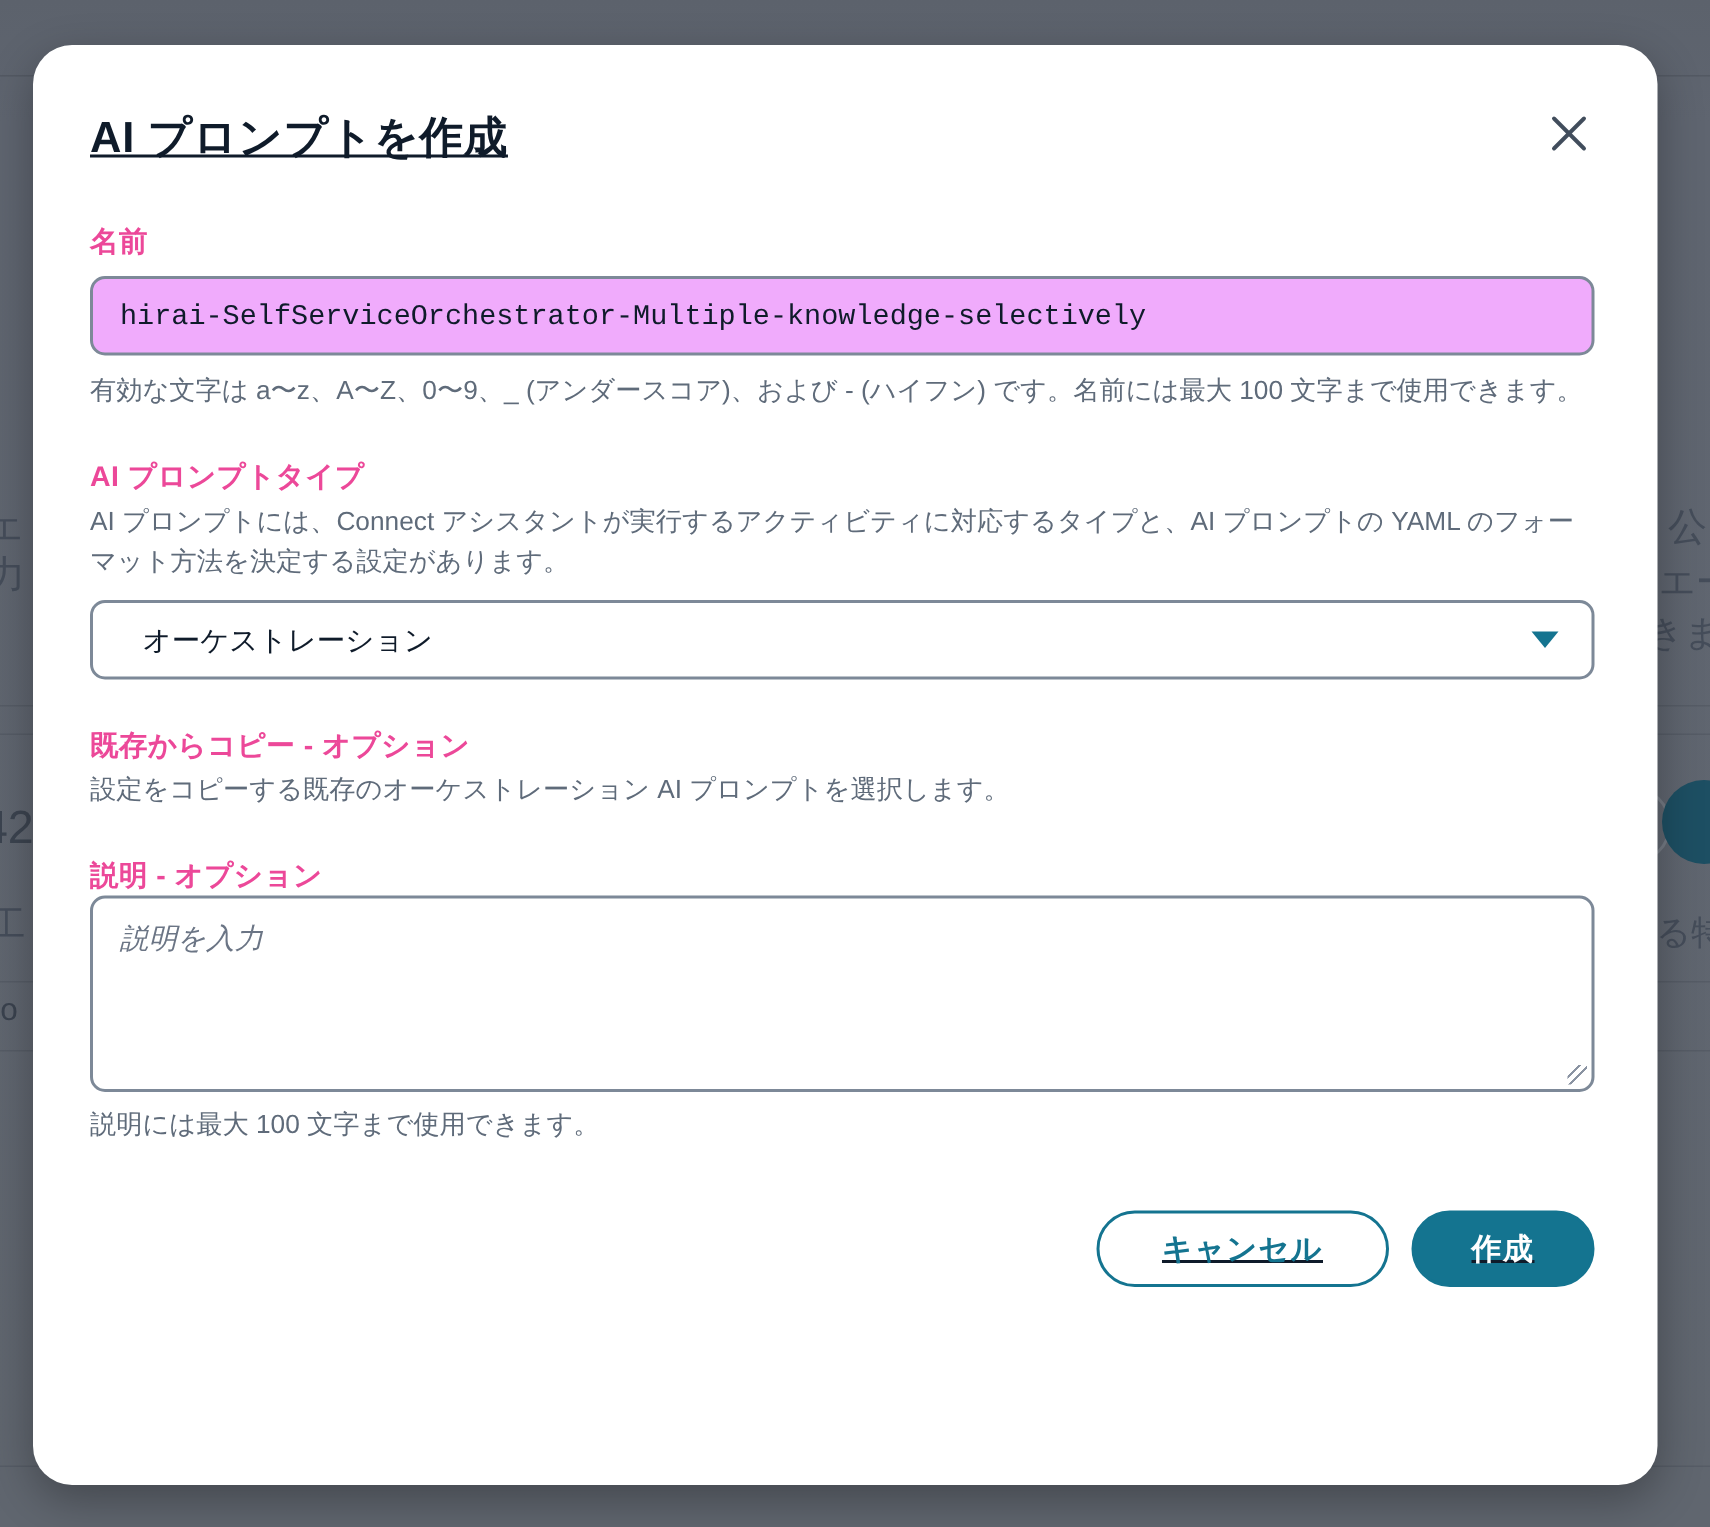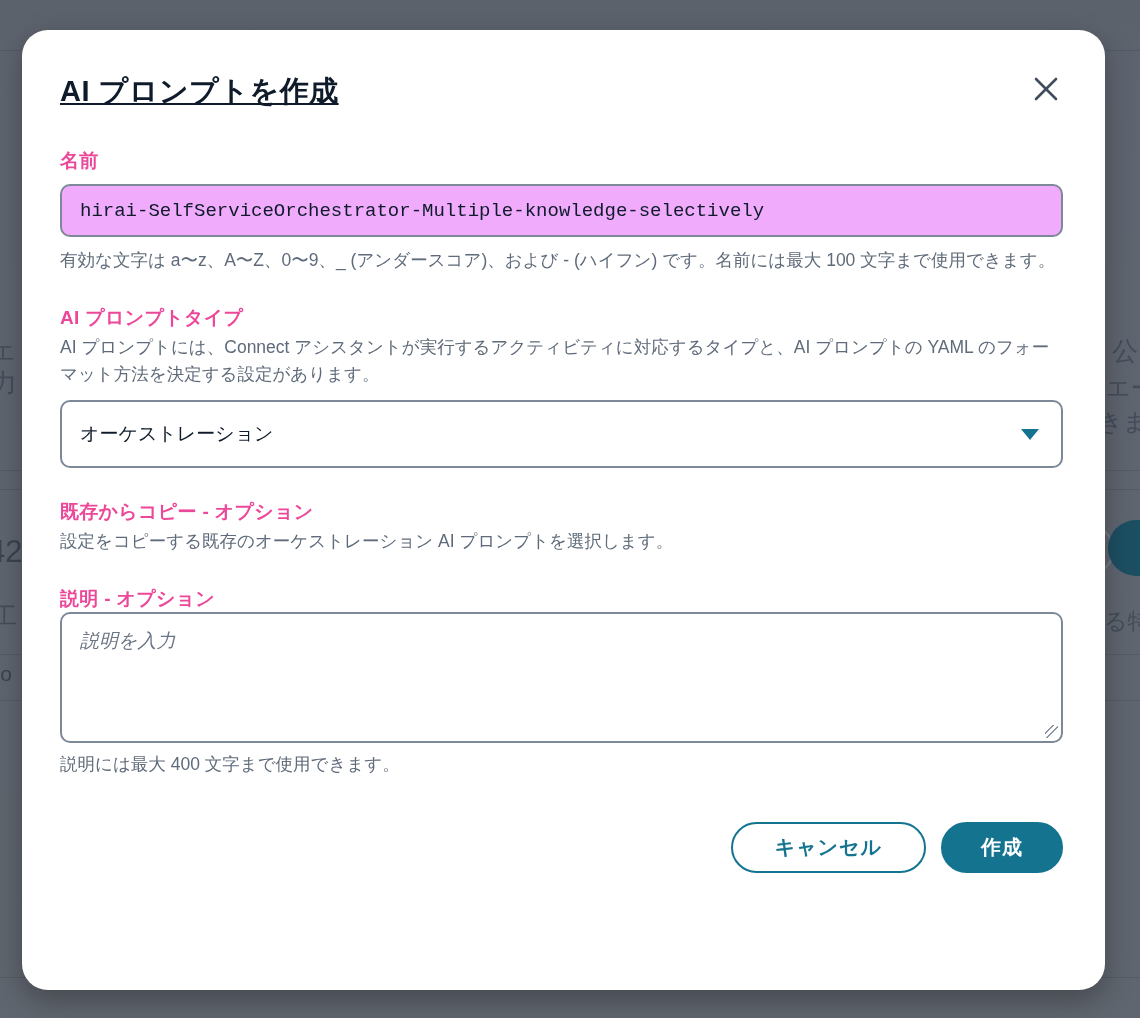--- a/index.html
+++ b/index.html
@@ -41,23 +41,23 @@
   .helper-text { font-size: 17.5px; color: #5f6b7a; line-height: 27px; margin-top: 10px; }
   .text-input {
     display: block; width: 100%; height: 53px; margin-top: 10px;
     border: 2px solid #7d8998; border-radius: 10px;
     font-size: 19px; color: #0f1b2a; padding: 16px 18px;
     font-family: Liberation Mono, monospace;
     background: #f0abfc; outline: none;
   }
   .select-box {
     display: flex; align-items: center; justify-content: space-between;
-    width: 100%; height: 68px; margin-top: 12px;
+    width: 100%; height: 53px; margin-top: 12px;
     border: 2px solid #7d8998; border-radius: 10px;
-    padding: 0 22px 0 18px; background: #fff; cursor: pointer;
+    padding: 0 22px 0 33px; background: #fff; cursor: pointer;
   }
   .select-value { font-size: 19px; color: #0f1b2a; }
   .select-caret {
     width: 0; height: 0;
     border-left: 9px solid transparent; border-right: 9px solid transparent;
     border-top: 11px solid #147490;
   }
   .section { margin-top: 31px; }
   .textarea-wrap { position: relative; }
   .desc-textarea {
@@ -67,21 +67,21 @@
     font-family: "Liberation Sans", "DejaVu Sans", sans-serif;
     outline: none; background: #fff;
   }
   .desc-textarea::placeholder { color: #6b7585; font-style: italic; opacity: 1; }
   .resize-handle {
     position: absolute; right: 5px; bottom: 5px; width: 13px; height: 13px;
     background:
       linear-gradient(135deg, transparent 0 5px, #8a93a2 5px 6.5px, transparent 6.5px 9.5px, #8a93a2 9.5px 11px, transparent 11px);
     pointer-events: none;
   }
-  .modal-footer { display: flex; justify-content: flex-end; align-items: center; gap: 15px; margin-top: 44px; }
+  .modal-footer { display: flex; justify-content: flex-end; align-items: center; gap: 15px; margin-top: 44px; text-decoration: underline; }
   .btn {
     height: 51px; border-radius: 26px; font-size: 20px; font-weight: 700;
     letter-spacing: 1px; cursor: pointer;
     font-family: "Liberation Sans", "DejaVu Sans", sans-serif;
   }
   .btn-cancel { background: #ffffff; color: #147490; border: 2px solid #147490; padding: 0 42px; }
   .btn-create { background: #147490; color: #ffffff; border: 2px solid #147490; padding: 0 38px; }
 </style>
 </head>
 <body>
@@ -139,20 +139,20 @@
     <div class="field-label">既存からコピー - オプション</div>
     <div class="field-desc">設定をコピーする既存のオーケストレーション AI プロンプトを選択します。</div>
   </div>
 
   <div class="section">
     <div class="field-label">説明 - オプション</div>
     <div class="textarea-wrap">
       <textarea class="desc-textarea" placeholder="説明を入力" style=""></textarea>
       <div class="resize-handle"></div>
     </div>
-    <div class="helper-text" style="margin-top:8px;">説明には最大 400 文字まで使用できます。</div>
+    <div class="helper-text" style="margin-top:8px;">説明には最大 100 文字まで使用できます。</div>
   </div>
 
   <div class="modal-footer">
     <button class="btn btn-cancel">キャンセル</button>
     <button class="btn btn-create">作成</button>
   </div>
 </div>
 
 </body></html>

